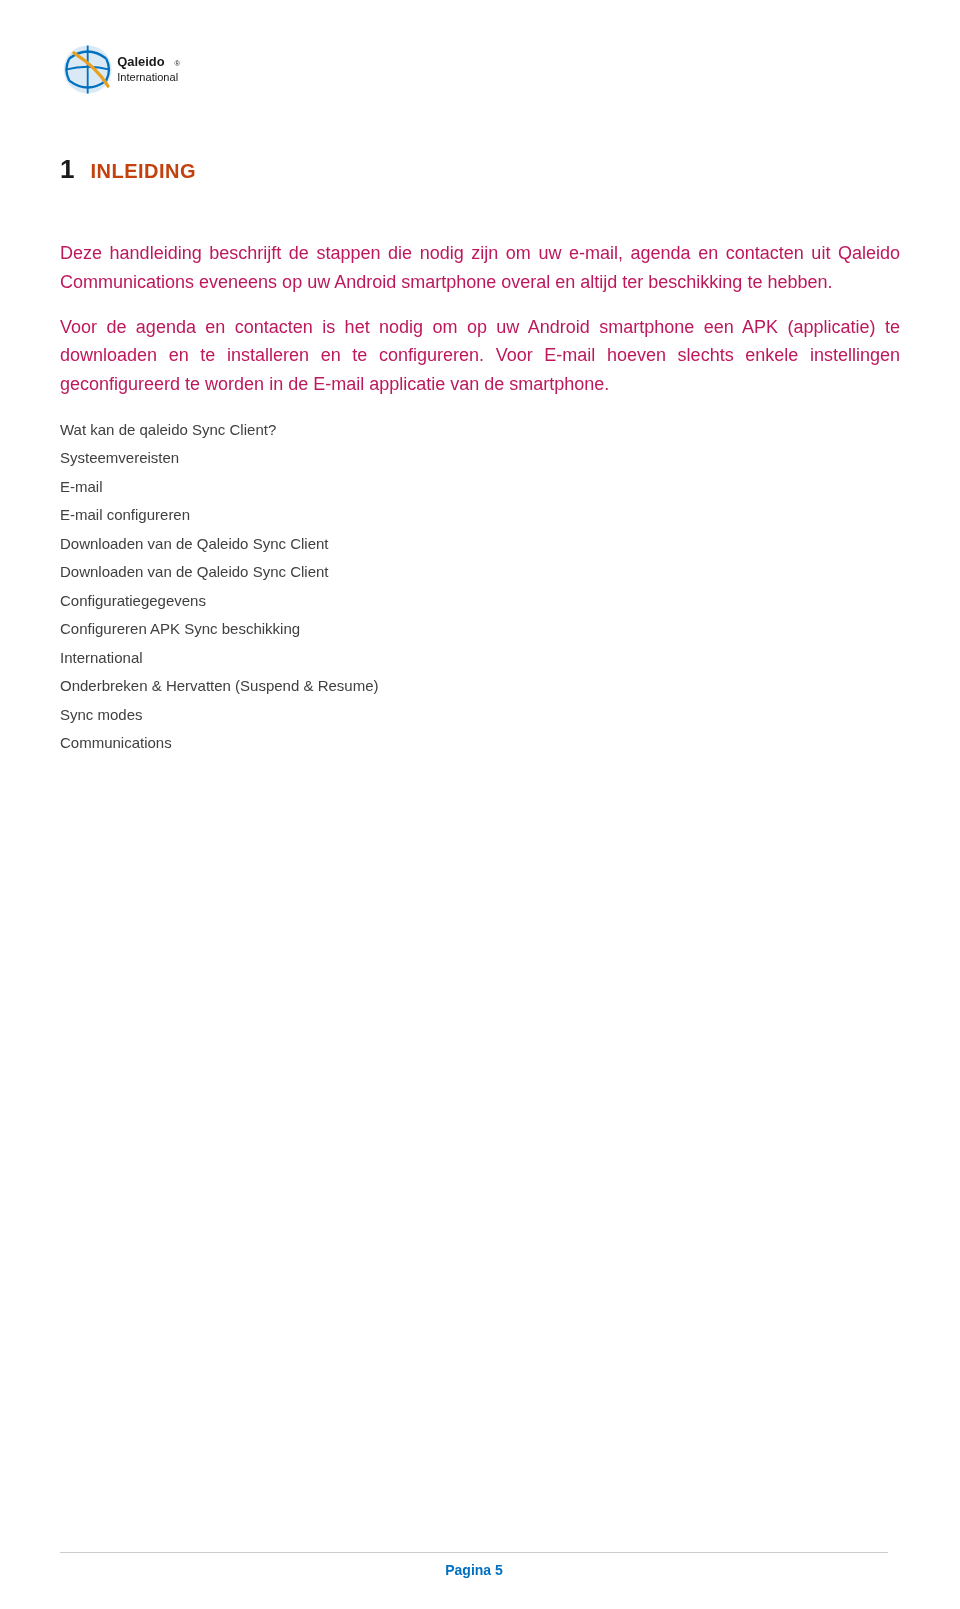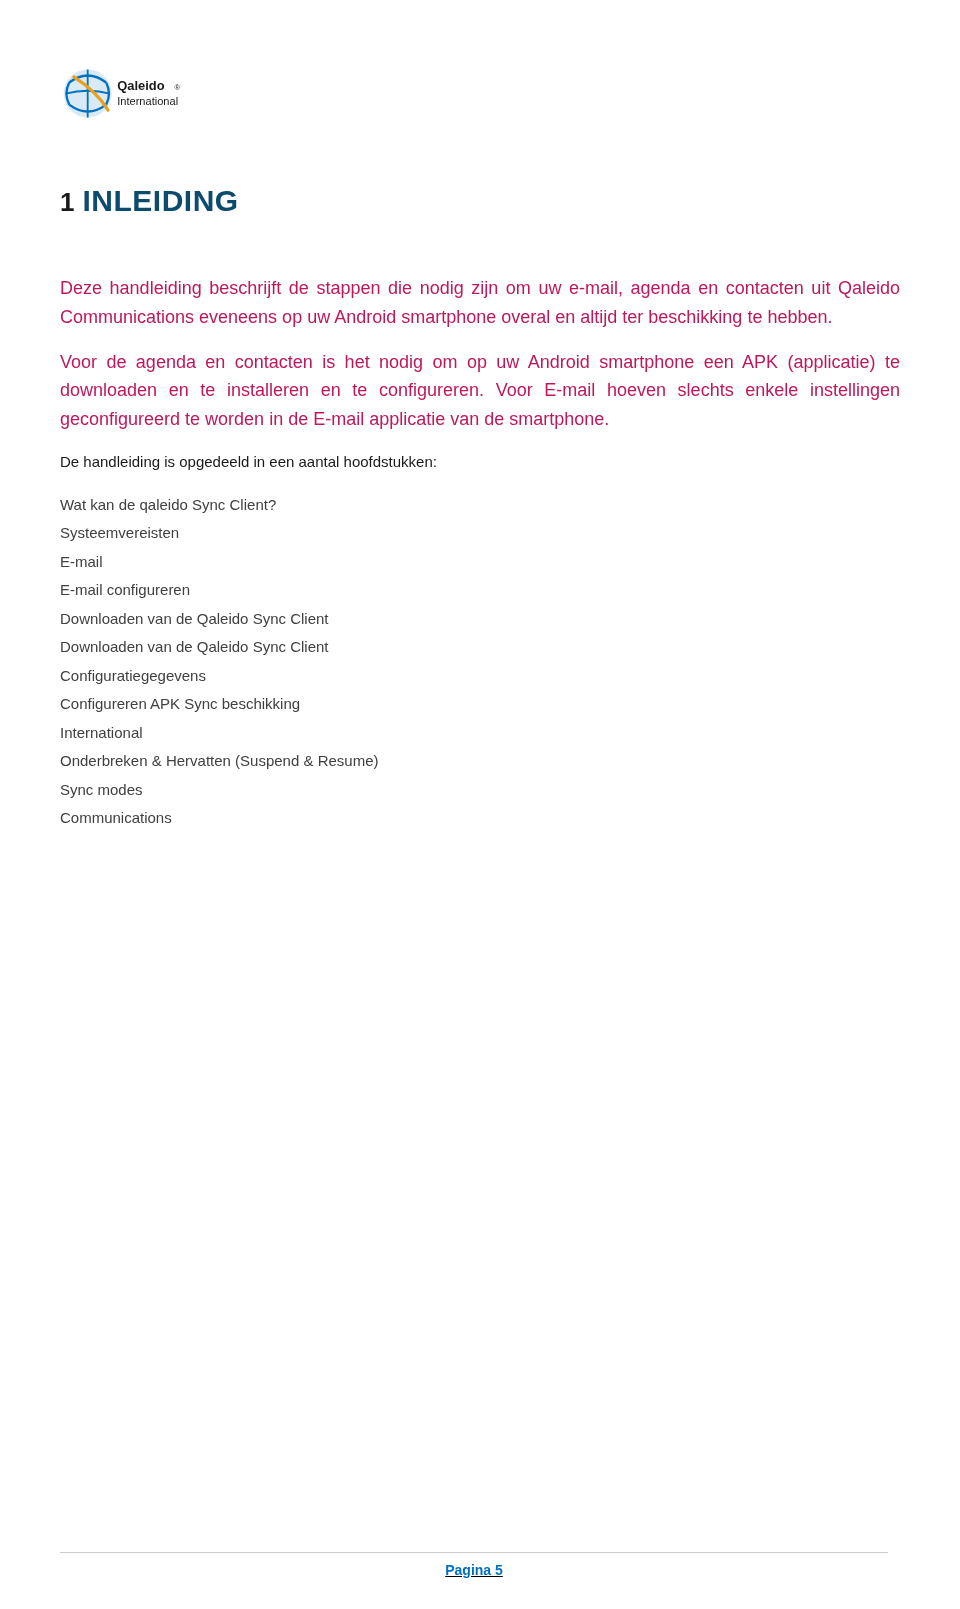--- a/index.html
+++ b/index.html
@@ -13,43 +13,44 @@
       font-family: 'Arial', sans-serif;
       width: 960px;
       min-height: 1609px;
       position: relative;
     }
 
     .page-container {
       width: 960px;
       min-height: 1609px;
       background: #ffffff;
-      padding: 64px 60px 80px 60px;
+      padding: 40px 60px 80px 60px;
       position: relative;
       border-radius: 19px;
     }
 
     .logo-area {
       display: flex;
       align-items: center;
       margin-bottom: 50px;
     }
 
     .logo-svg {
       width: 120px;
       height: 60px;
     }
 
     .section-title {
-      font-size: 30px;
+      font-size: 20px;
       font-weight: bold;
-      color: #0c4a6e;
+      color: #c2410c;
       margin-bottom: 28px;
       margin-top: 10px;
       letter-spacing: 0.5px;
+      margin-left: 8px;
     }
 
     .section-number {
       font-size: 26px;
       font-weight: bold;
       color: #1a1a1a;
       margin-right: 8px;
     }
 
     .body-text {
@@ -79,21 +80,20 @@
       line-height: 1.6;
       margin-bottom: 8px;
     }
 
     .page-footer {
       position: absolute;
       bottom: 30px;
       left: 0;
       right: 12px;
       text-align: center;
-      text-decoration: underline;
     }
 
     .page-number {
       font-size: 14px;
       color: #0070c0;
       font-weight: bold;
     }
 
     .divider-line {
       border: none;
@@ -135,21 +135,20 @@
 
   <div style="display:flex; align-items:baseline; margin-bottom: 28px;">
     <span class="section-number">1</span>
     <span class="section-title">INLEIDING</span>
   </div>
 
   <p class="body-text">Deze handleiding beschrijft de stappen die nodig zijn om uw e-mail, agenda en contacten uit Qaleido Communications eveneens op uw Android smartphone overal en altijd ter beschikking te hebben.</p>
 
   <p class="body-text">Voor de agenda en contacten is het nodig om op uw Android smartphone een APK (applicatie) te downloaden en te installeren en te configureren. Voor E-mail hoeven slechts enkele instellingen geconfigureerd te worden in de E-mail applicatie van de smartphone.</p>
 
-  <p class="toc-intro">De handleiding is opgedeeld in een aantal hoofdstukken:</p>
 
   <ul class="toc-list">
     <li>Wat kan de qaleido Sync Client?</li>
     <li>Systeemvereisten</li>
     <li>E-mail</li>
     <li>E-mail configureren</li>
     <li>Downloaden van de Qaleido Sync Client</li>
     <li>Downloaden van de Qaleido Sync Client</li>
     <li>Configuratiegegevens</li>
     <li>Configureren APK Sync beschikking</li>

